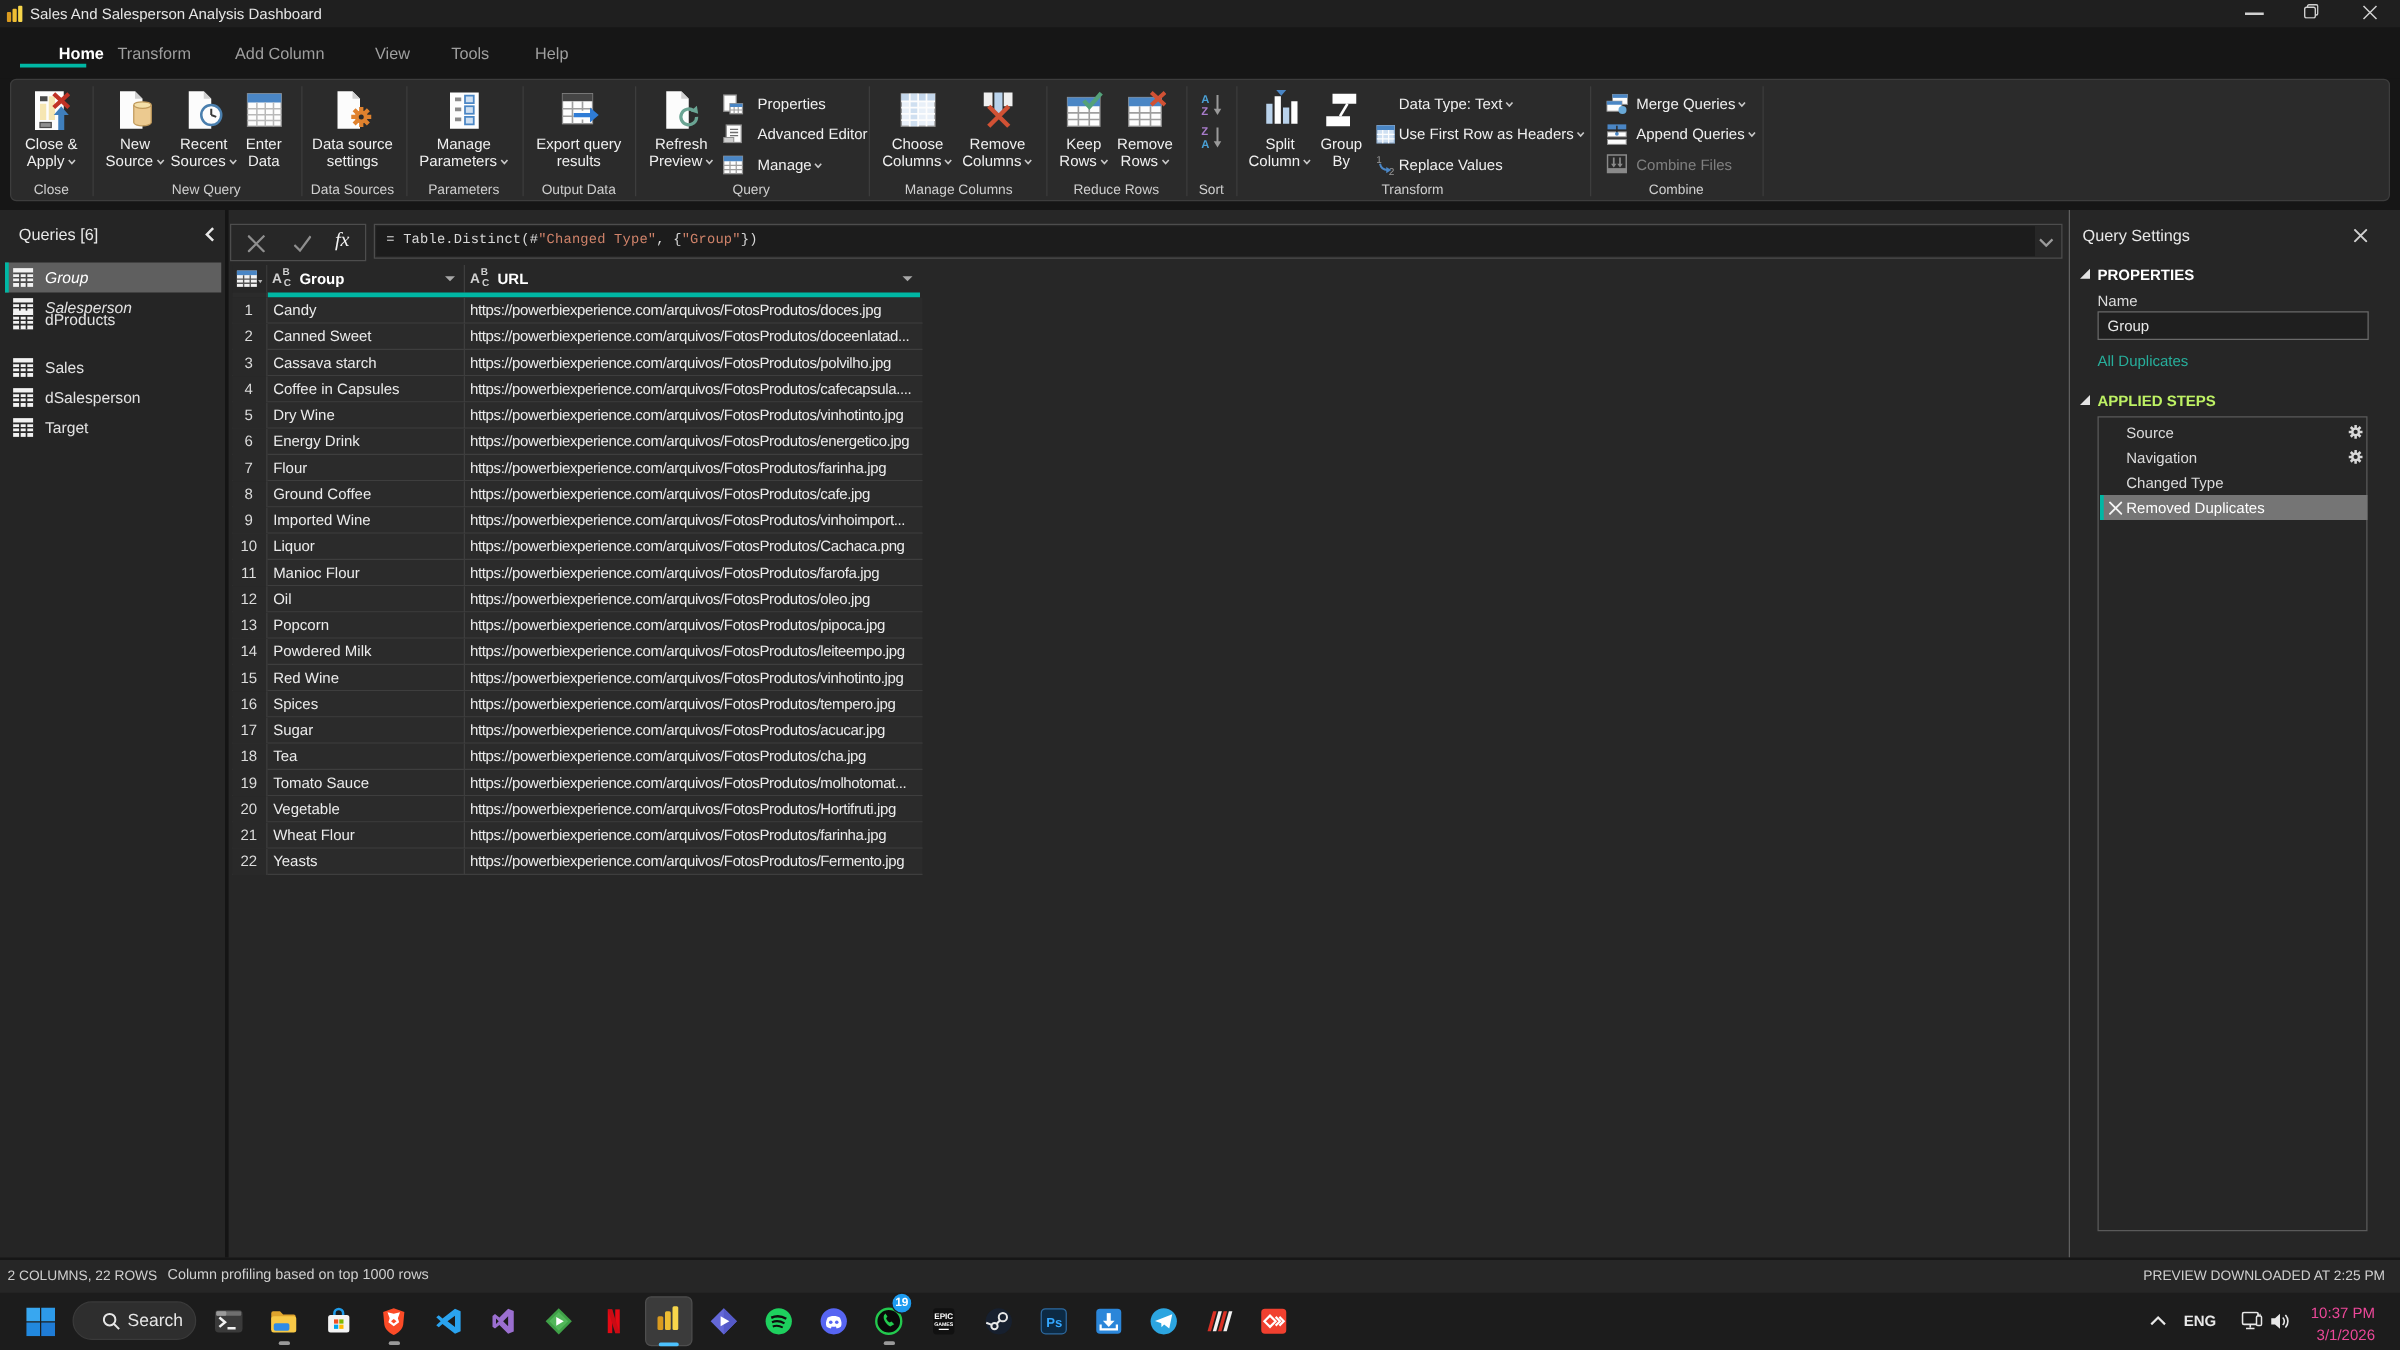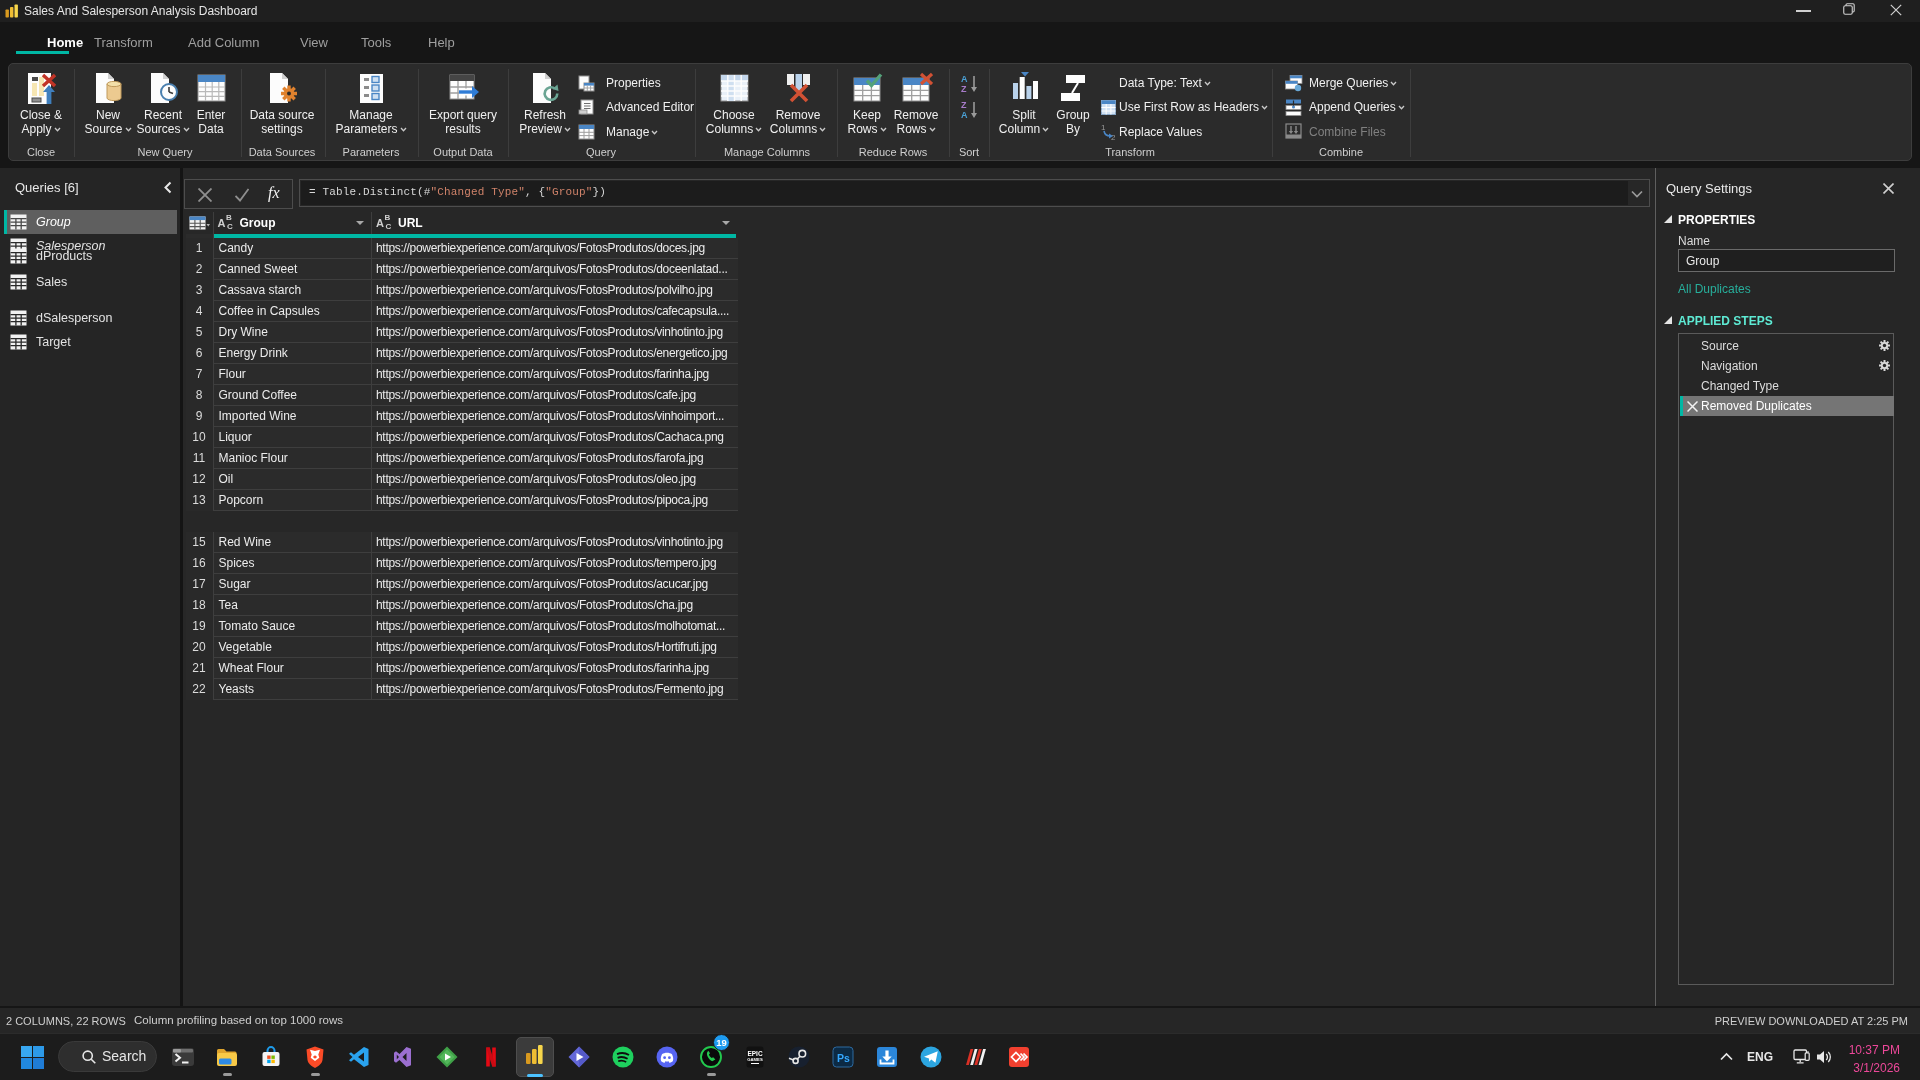--- a/index.html
+++ b/index.html
@@ -378,21 +378,21 @@
           </svg>
         <div class="txt" style="font-style:italic;">Salesperson</div>
         </div>
       <div class="qitem" style="top:76px;">
         <svg class="qicon" width="17" height="16" viewBox="0 0 17 16">
             <rect x="0.5" y="0.5" width="16" height="15" fill="#f2f2f2"></rect>
             <path d="M0.5,4.7 H16.5 M0.5,8.2 H16.5 M0.5,11.7 H16.5 M5.9,4.7 V15.5 M11.2,4.7 V15.5" stroke="#2a2a2a" stroke-width="1.3"></path>
           </svg>
         <div class="txt">dProducts</div>
         </div>
-      <div class="qitem" style="top:102px;">
+      <div class="qitem" style="top:114px;">
         <svg class="qicon" width="17" height="16" viewBox="0 0 17 16">
             <rect x="0.5" y="0.5" width="16" height="15" fill="#f2f2f2"></rect>
             <path d="M0.5,4.7 H16.5 M0.5,8.2 H16.5 M0.5,11.7 H16.5 M5.9,4.7 V15.5 M11.2,4.7 V15.5" stroke="#2a2a2a" stroke-width="1.3"></path>
           </svg>
         <div class="txt">Sales</div>
         </div>
       <div class="qitem" style="top:138px;">
         <svg class="qicon" width="17" height="16" viewBox="0 0 17 16">
             <rect x="0.5" y="0.5" width="16" height="15" fill="#f2f2f2"></rect>
             <path d="M0.5,4.7 H16.5 M0.5,8.2 H16.5 M0.5,11.7 H16.5 M5.9,4.7 V15.5 M11.2,4.7 V15.5" stroke="#2a2a2a" stroke-width="1.3"></path>
@@ -495,20 +495,25 @@
       <div class="trow" style="top:301px;">
           <div class="tnum">12</div>
           <div class="tgroup">Oil</div>
           <div class="turl">https://powerbiexperience.com/arquivos/FotosProdutos/oleo.jpg</div>
         </div>
       <div class="trow" style="top:322px;">
           <div class="tnum">13</div>
           <div class="tgroup">Popcorn</div>
           <div class="turl">https://powerbiexperience.com/arquivos/FotosProdutos/pipoca.jpg</div>
         </div>
+      <div class="trow" style="top:343px;">
+          <div class="tnum">14</div>
+          <div class="tgroup">Powdered Milk</div>
+          <div class="turl">https://powerbiexperience.com/arquivos/FotosProdutos/leiteempo.jpg</div>
+        </div>
       <div class="trow" style="top:364px;">
           <div class="tnum">15</div>
           <div class="tgroup">Red Wine</div>
           <div class="turl">https://powerbiexperience.com/arquivos/FotosProdutos/vinhotinto.jpg</div>
         </div>
       <div class="trow" style="top:385px;">
           <div class="tnum">16</div>
           <div class="tgroup">Spices</div>
           <div class="turl">https://powerbiexperience.com/arquivos/FotosProdutos/tempero.jpg</div>
         </div>
@@ -567,21 +572,21 @@
           <path d="M0.5,0.5 L10.5,10.5 M10.5,0.5 L0.5,10.5" stroke="#cfcfcf" stroke-width="1.6"></path>
         </svg>
       <div class="tri" style="left:8px;top:47px;"></div>
       <div style="position:absolute;left:22px;top:45px;font-size:12px;font-weight:bold;color:#fff;">PROPERTIES</div>
       <div class="qs-txt" style="left:22px;top:66px;">Name</div>
       <div style="position:absolute;left:22px;top:81px;width:217px;height:23px;background:#1f1f1f;border:1px solid #6a6a6a;">
         <div style="position:absolute;left:7px;top:4px;font-size:12px;color:#e8e8e8;">Group</div>
       </div>
       <div style="position:absolute;left:22px;top:114px;font-size:12px;color:#27ae9b;">All Duplicates</div>
       <div class="tri" style="left:8px;top:148px;"></div>
-      <div style="position:absolute;left:22px;top:146px;font-size:12px;font-weight:bold;color:#5eead4;">APPLIED STEPS</div>
+      <div style="position:absolute;left:22px;top:146px;font-size:12px;font-weight:bold;color:#bef264;">APPLIED STEPS</div>
       <div style="position:absolute;left:22px;top:165px;width:216px;height:652px;border:1px solid #5a5a5a;">
         <div class="step" style="top:2px;">
             <div class="st">Source</div>
           <svg style="position:absolute;left:198px;top:3px;" width="13" height="13" viewBox="0 0 13 13">
               <g stroke="#d8d8d8" stroke-width="2">
                 <path d="M6.5,1 V12 M1,6.5 H12 M2.6,2.6 L10.4,10.4 M10.4,2.6 L2.6,10.4"></path>
               </g>
               <circle cx="6.5" cy="6.5" r="3.6" fill="#d8d8d8"></circle>
               <circle cx="6.5" cy="6.5" r="1.7" fill="#262626"></circle>
             </svg>

